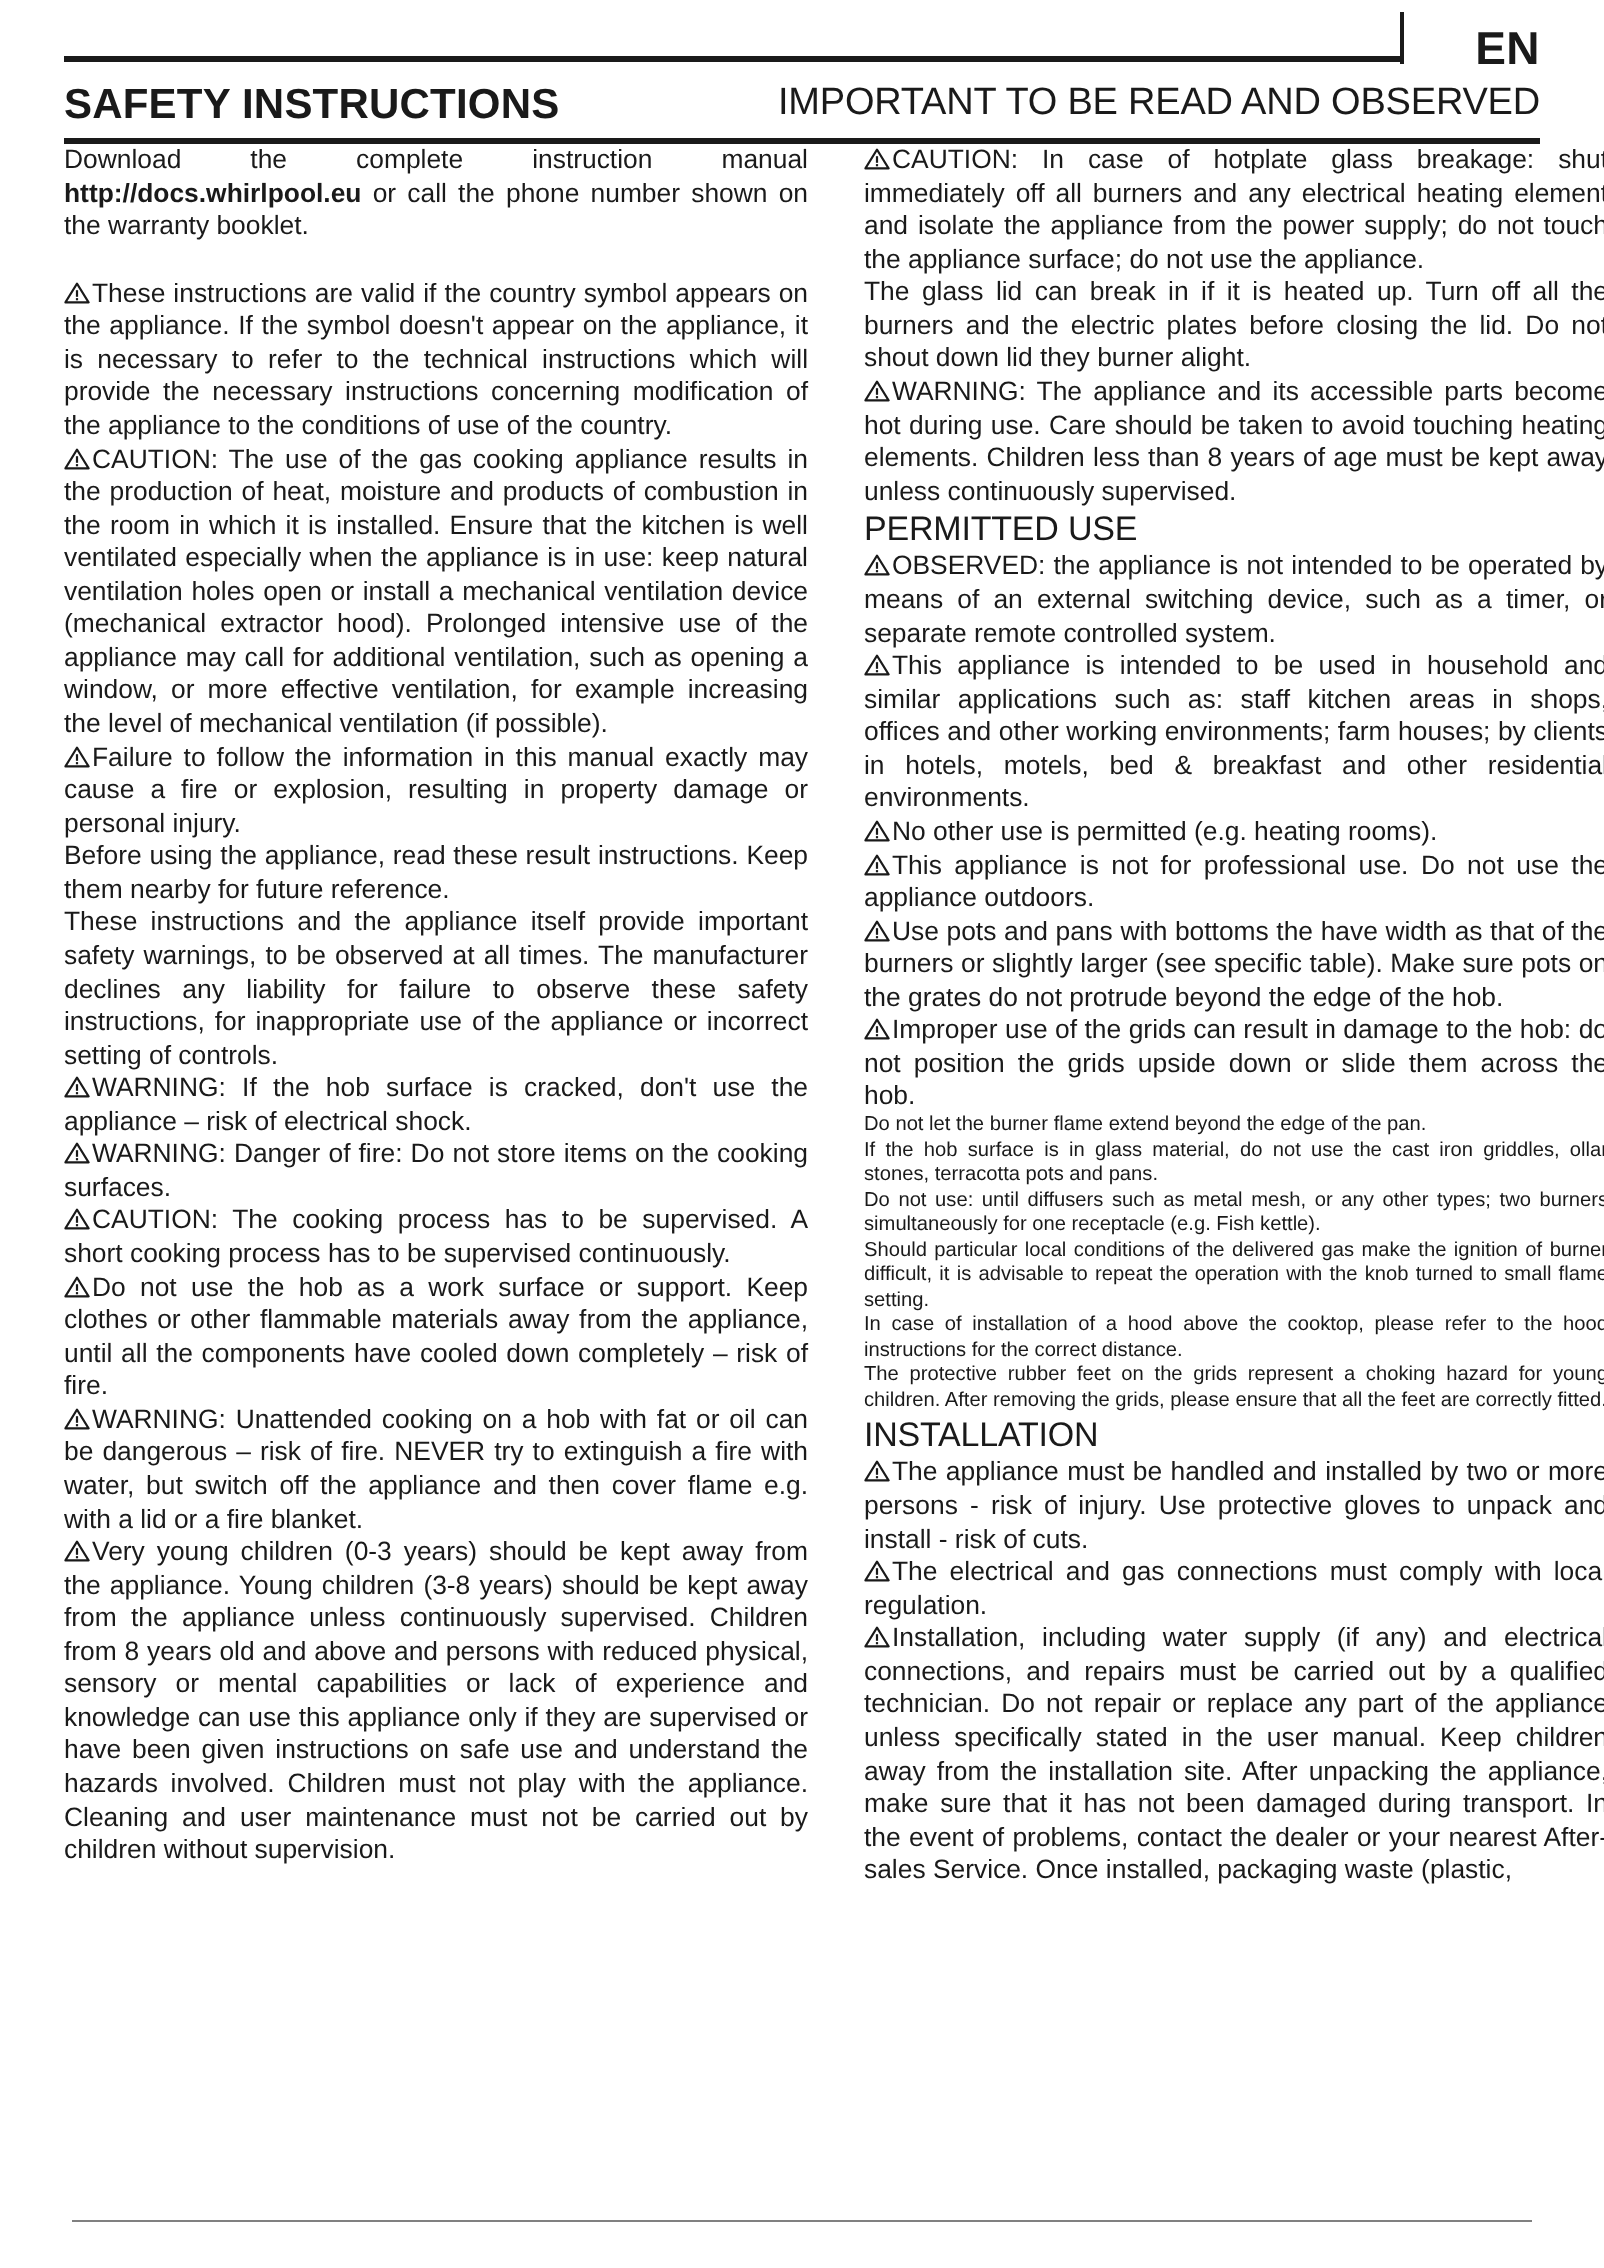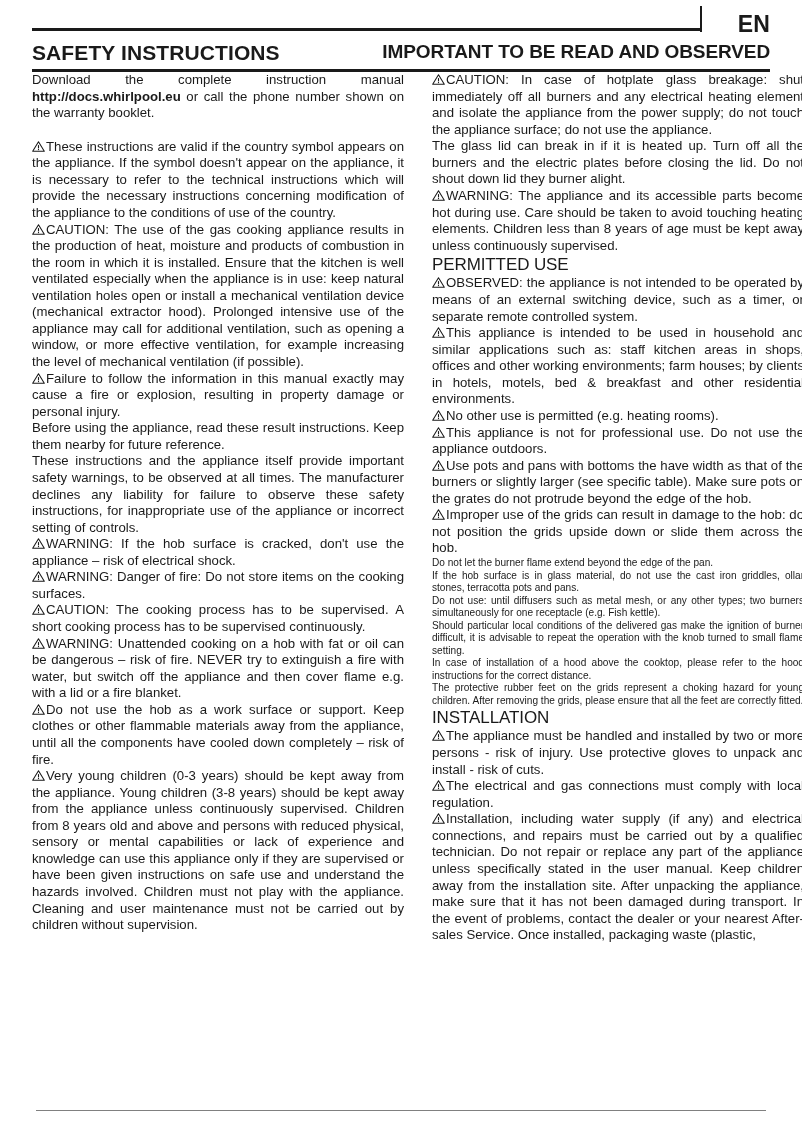--- a/index.html
+++ b/index.html
@@ -62,21 +62,21 @@
     align-items: flex-start;
     padding-top: 7px;
   }
   .title-main {
     font-size: 21px;
     font-weight: bold;
     letter-spacing: 0.1px;
   }
   .title-sub {
     font-size: 19px;
-    font-weight: bold;
+    font-weight: normal;
     letter-spacing: -0.1px;
   }
   .rule-bottom {
     margin-top: 4px;
     height: 3px;
     background: #1a1a1a;
   }
 
   
   .columns {
@@ -197,26 +197,26 @@
             </svg></span><span>WARNING: Danger of fire: Do not store items on the cooking surfaces.</span></p>
         <p><span class="warn"><svg viewBox="0 0 26 22" xmlns="http://www.w3.org/2000/svg">
               <path d="M13 1.6 L24.6 20.4 L1.4 20.4 Z" fill="none" stroke="#1a1a1a" stroke-width="2.1" stroke-linejoin="round"></path>
               <rect x="11.9" y="8.2" width="2.2" height="6.6" fill="#1a1a1a"></rect>
               <rect x="11.9" y="16.1" width="2.2" height="2.2" fill="#1a1a1a"></rect>
             </svg></span><span>CAUTION: The cooking process has to be supervised. A short cooking process has to be supervised continuously.</span></p>
         <p><span class="warn"><svg viewBox="0 0 26 22" xmlns="http://www.w3.org/2000/svg">
               <path d="M13 1.6 L24.6 20.4 L1.4 20.4 Z" fill="none" stroke="#1a1a1a" stroke-width="2.1" stroke-linejoin="round"></path>
               <rect x="11.9" y="8.2" width="2.2" height="6.6" fill="#1a1a1a"></rect>
               <rect x="11.9" y="16.1" width="2.2" height="2.2" fill="#1a1a1a"></rect>
+            </svg></span><span>Do not use the hob as a work surface or support. Keep clothes or other flammable materials away from the appliance, until all the components have cooled down completely – risk of fire.</span></p>
+        <p><span class="warn"><svg viewBox="0 0 26 22" xmlns="http://www.w3.org/2000/svg">
+              <path d="M13 1.6 L24.6 20.4 L1.4 20.4 Z" fill="none" stroke="#1a1a1a" stroke-width="2.1" stroke-linejoin="round"></path>
+              <rect x="11.9" y="8.2" width="2.2" height="6.6" fill="#1a1a1a"></rect>
+              <rect x="11.9" y="16.1" width="2.2" height="2.2" fill="#1a1a1a"></rect>
             </svg></span><span>WARNING: Unattended cooking on a hob with fat or oil can be dangerous – risk of fire. NEVER try to extinguish a fire with water, but switch off the appliance and then cover flame e.g. with a lid or a fire blanket.</span></p>
-        <p><span class="warn"><svg viewBox="0 0 26 22" xmlns="http://www.w3.org/2000/svg">
-              <path d="M13 1.6 L24.6 20.4 L1.4 20.4 Z" fill="none" stroke="#1a1a1a" stroke-width="2.1" stroke-linejoin="round"></path>
-              <rect x="11.9" y="8.2" width="2.2" height="6.6" fill="#1a1a1a"></rect>
-              <rect x="11.9" y="16.1" width="2.2" height="2.2" fill="#1a1a1a"></rect>
-            </svg></span><span>Do not use the hob as a work surface or support. Keep clothes or other flammable materials away from the appliance, until all the components have cooled down completely – risk of fire.</span></p>
         <p><span class="warn"><svg viewBox="0 0 26 22" xmlns="http://www.w3.org/2000/svg">
               <path d="M13 1.6 L24.6 20.4 L1.4 20.4 Z" fill="none" stroke="#1a1a1a" stroke-width="2.1" stroke-linejoin="round"></path>
               <rect x="11.9" y="8.2" width="2.2" height="6.6" fill="#1a1a1a"></rect>
               <rect x="11.9" y="16.1" width="2.2" height="2.2" fill="#1a1a1a"></rect>
             </svg></span><span>Very young children (0-3 years) should be kept away from the appliance. Young children (3-8 years) should be kept away from the appliance unless continuously supervised. Children from 8 years old and above and persons with reduced physical, sensory or mental capabilities or lack of experience and knowledge can use this appliance only if they are supervised or have been given instructions on safe use and understand the hazards involved. Children must not play with the appliance. Cleaning and user maintenance must not be carried out by children without supervision.</span></p>
       </div>
     <div class="col" id="right-col">
         <p><span class="warn"><svg viewBox="0 0 26 22" xmlns="http://www.w3.org/2000/svg">
               <path d="M13 1.6 L24.6 20.4 L1.4 20.4 Z" fill="none" stroke="#1a1a1a" stroke-width="2.1" stroke-linejoin="round"></path>
               <rect x="11.9" y="8.2" width="2.2" height="6.6" fill="#1a1a1a"></rect>

